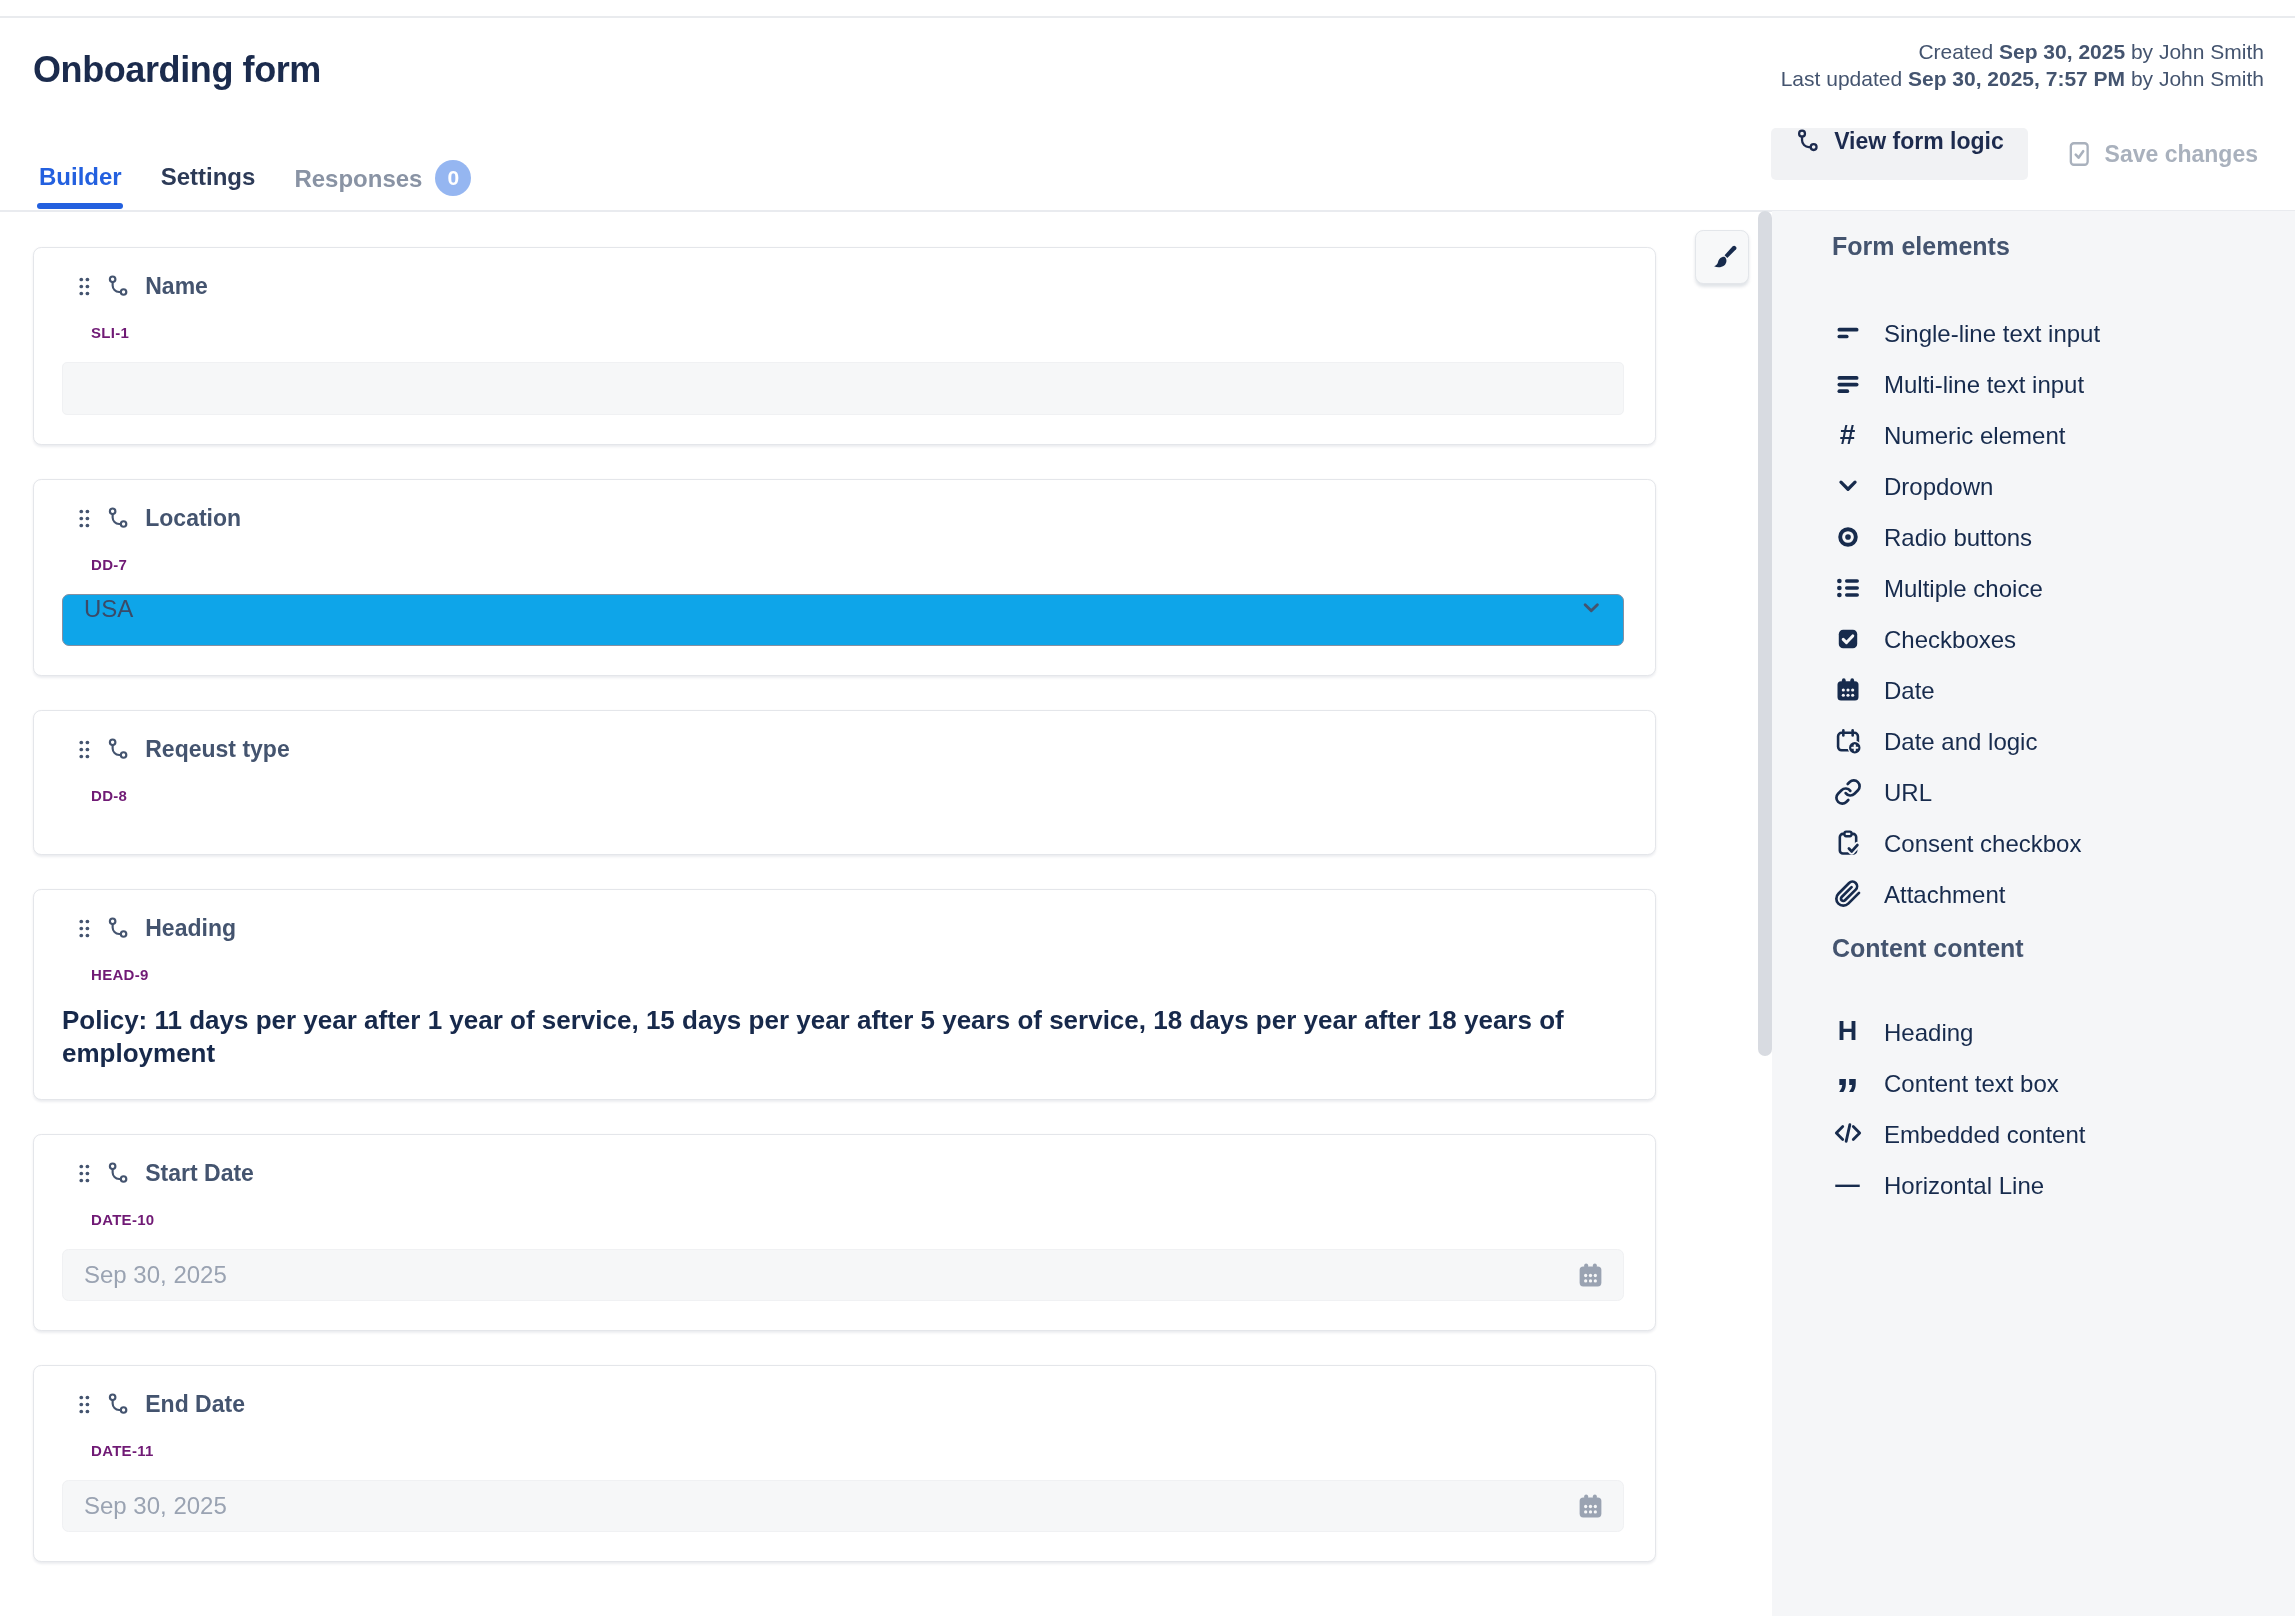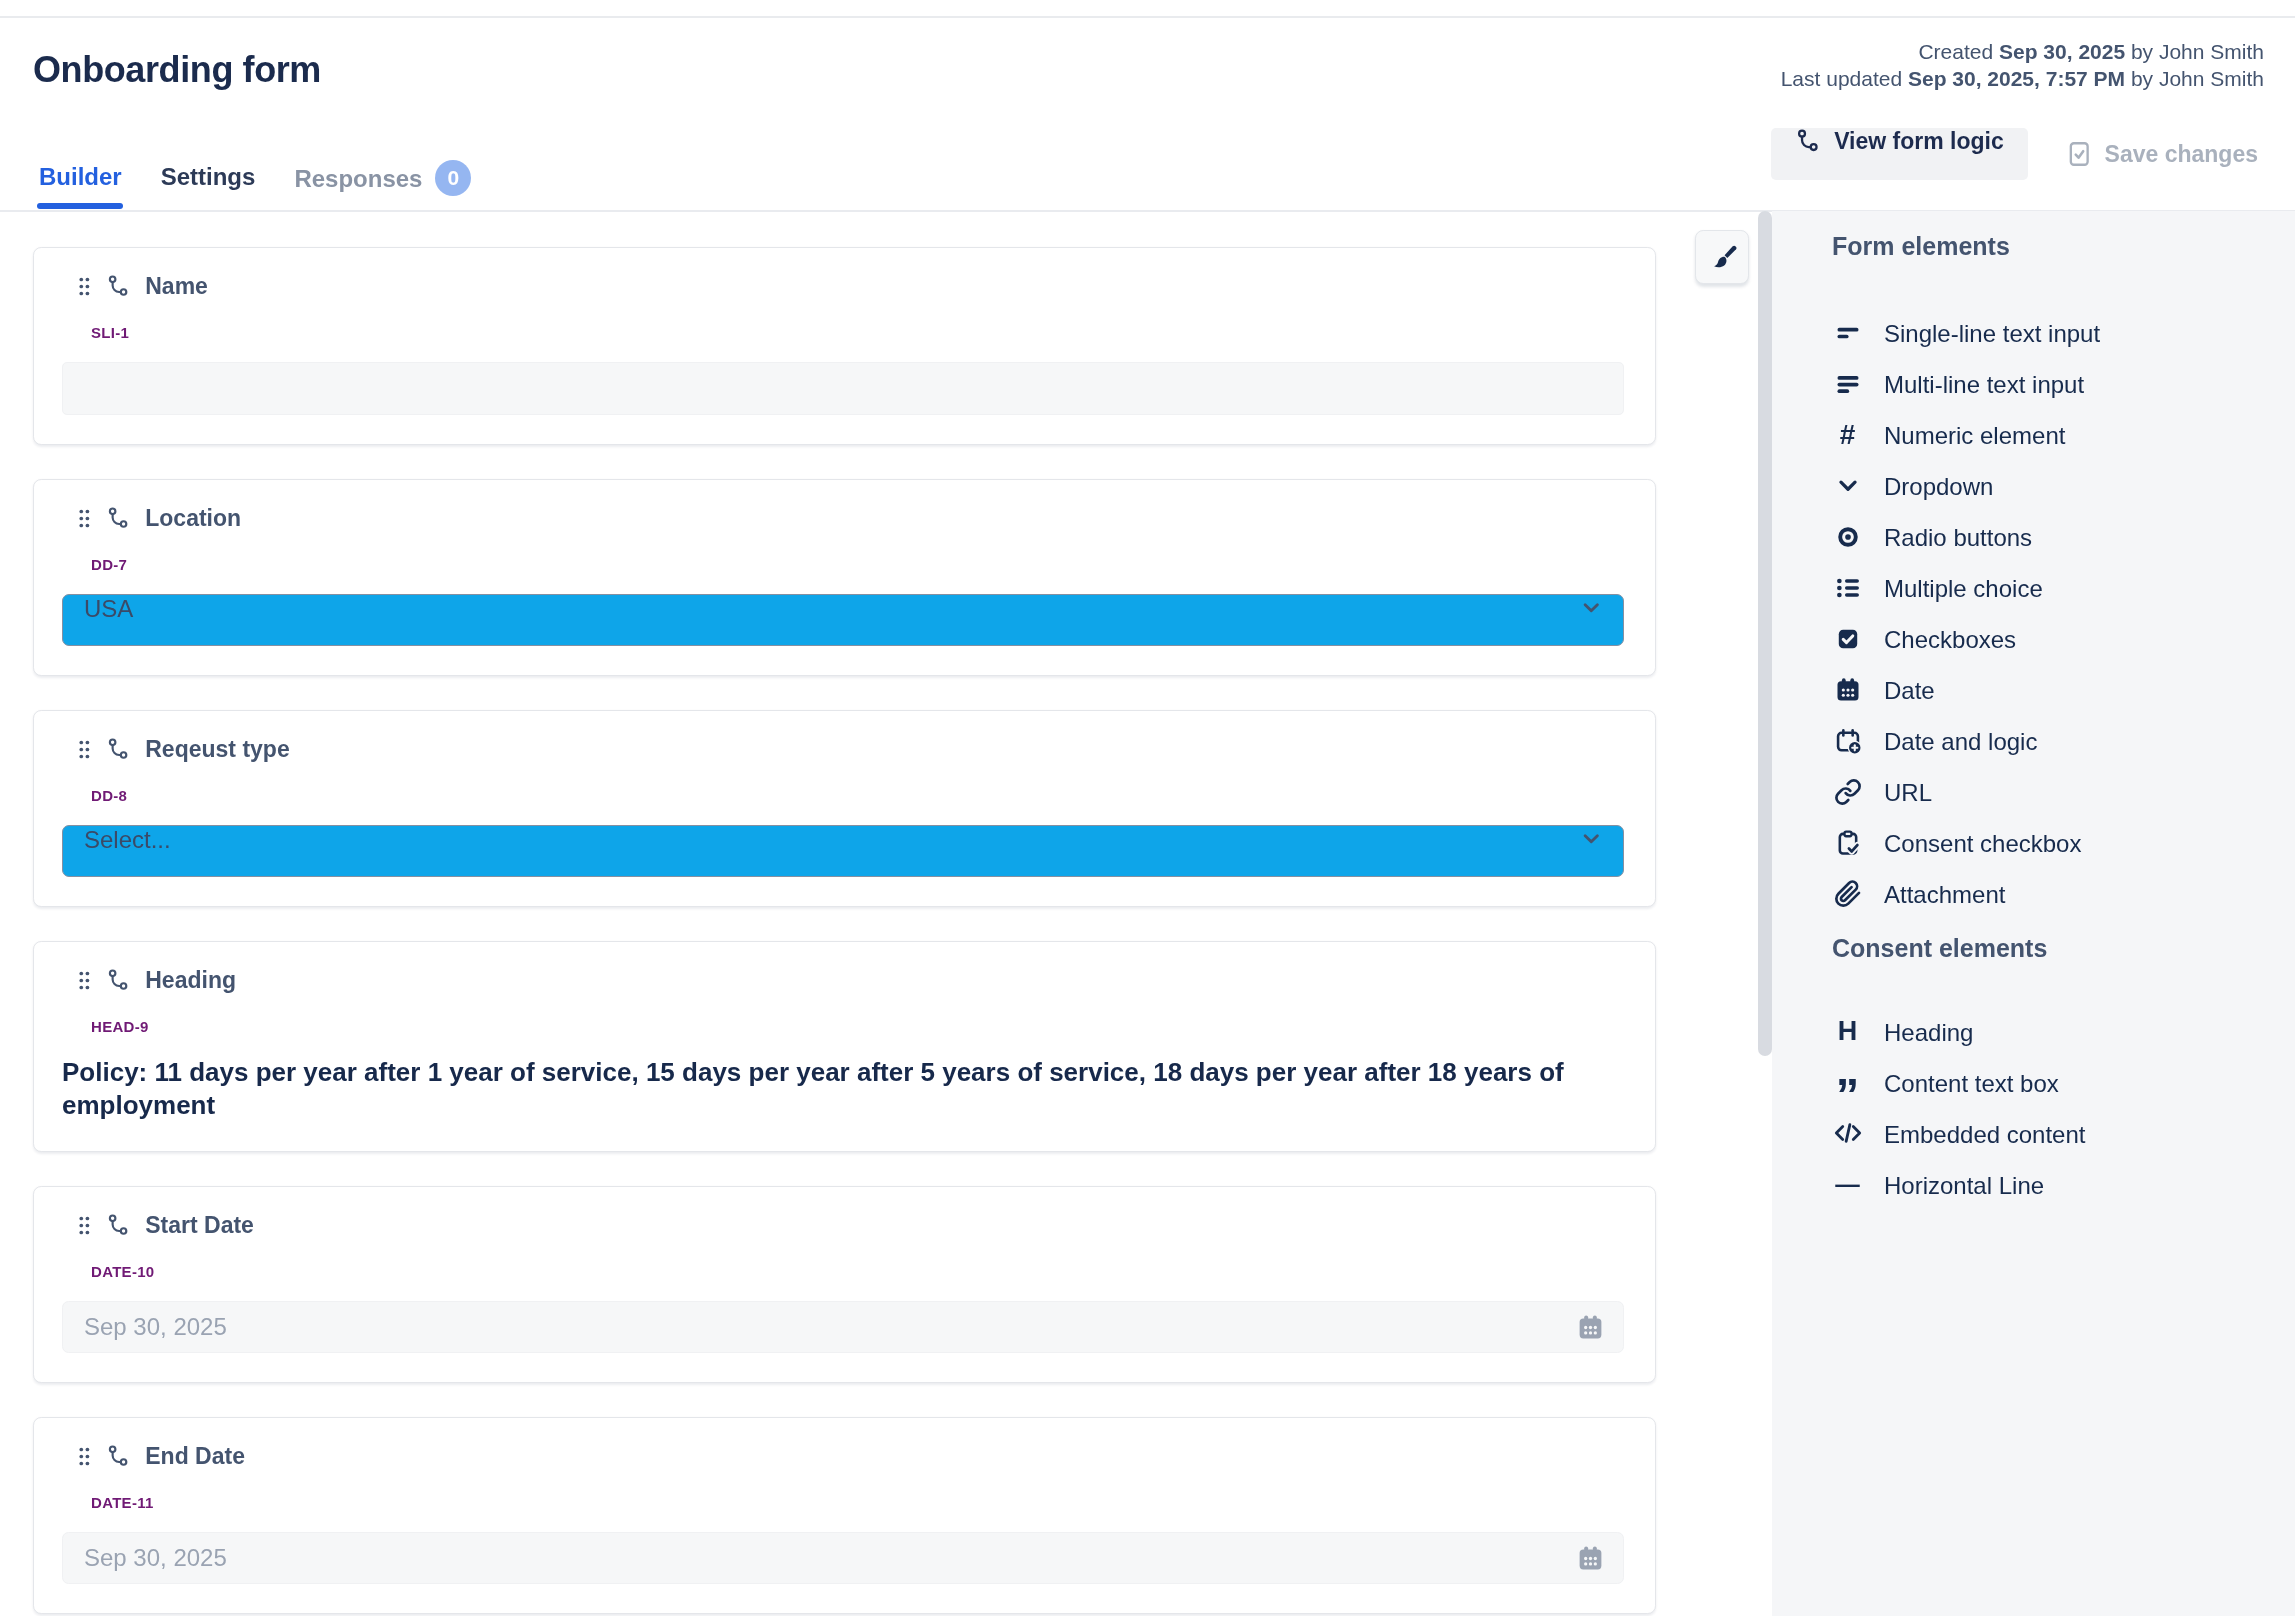--- a/index.html
+++ b/index.html
@@ -171,28 +171,20 @@
         <span>
           <svg width="24.5" height="24.5" viewBox="0 0 24 24" fill="none" stroke="#44546F" stroke-width="2.1" stroke-linecap="round">
               <circle cx="6.5" cy="5.2" r="2.7"></circle>
               <circle cx="17.2" cy="17.6" r="2.7"></circle>
               <path d="M6.5 7.9 V11.3 A6.3 6.3 0 0 0 12.8 17.6 H14.5"></path>
             </svg>
         </span>
         <span class="card-label">Reqeust type</span>
       </div>
       <div class="card-code">DD-8</div>
-      <div class="ctl-select">
-        <span class="sel-val">Select...</span>
-        <span>
-          <svg width="24.5" height="24.5" viewBox="0 0 24 24" fill="none" stroke="#44546F" stroke-width="2.8" stroke-linecap="round" stroke-linejoin="round">
-              <polyline points="6 9.5 12 15.5 18 9.5"></polyline>
-            </svg>
-        </span>
-      </div>
     </section>
 
     <section class="card">
       <div class="card-head">
         <span class="drag">
           <svg width="14.7" height="21" viewBox="0 0 16 24" fill="#44546F">
               <circle cx="4.5" cy="4" r="2.1"></circle>
               <circle cx="11.5" cy="4" r="2.1"></circle>
               <circle cx="4.5" cy="12" r="2.1"></circle>
               <circle cx="11.5" cy="12" r="2.1"></circle>
@@ -424,21 +416,21 @@
     </div>
     <div class="s-item">
       <span class="s-icon">
           <svg width="28" height="28" viewBox="0 0 24 24" fill="none" stroke="#172B4D" stroke-width="2.3" stroke-linecap="round" stroke-linejoin="round">
             <path d="M21.44 11.05l-9.19 9.19a6 6 0 0 1-8.49-8.49l9.19-9.19a4 4 0 0 1 5.66 5.66l-9.2 9.19a2 2 0 0 1-2.83-2.83l8.49-8.48"></path>
           </svg>
         </span>
       <span class="s-label">Attachment</span>
     </div>
 
-    <h2 class="s-head second">Consent elements</h2>
+    <h2 class="s-head second">Content content</h2>
 
     <div class="s-item">
       <span class="s-icon">
           <span class="glyph glyph-H">H</span>
         </span>
       <span class="s-label">Heading</span>
     </div>
     <div class="s-item">
       <span class="s-icon">
           <span class="glyph glyph-quote">”</span>

